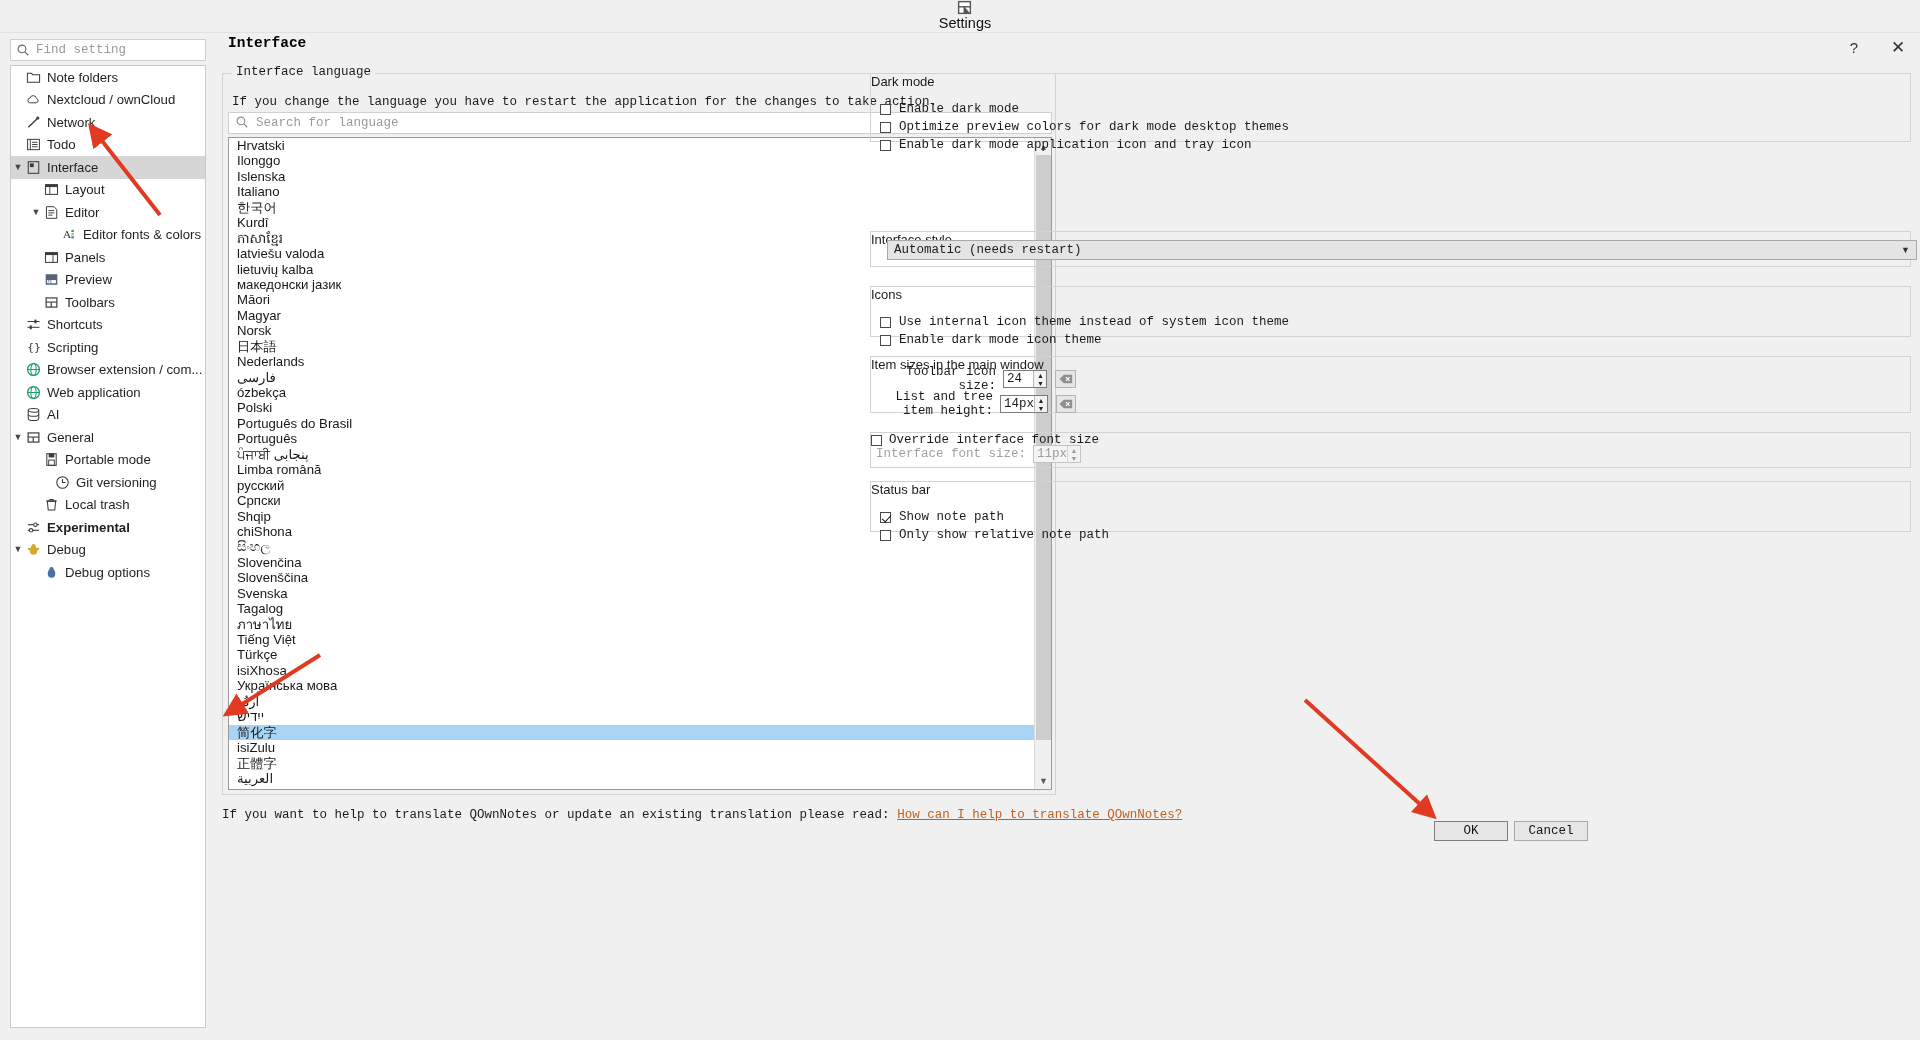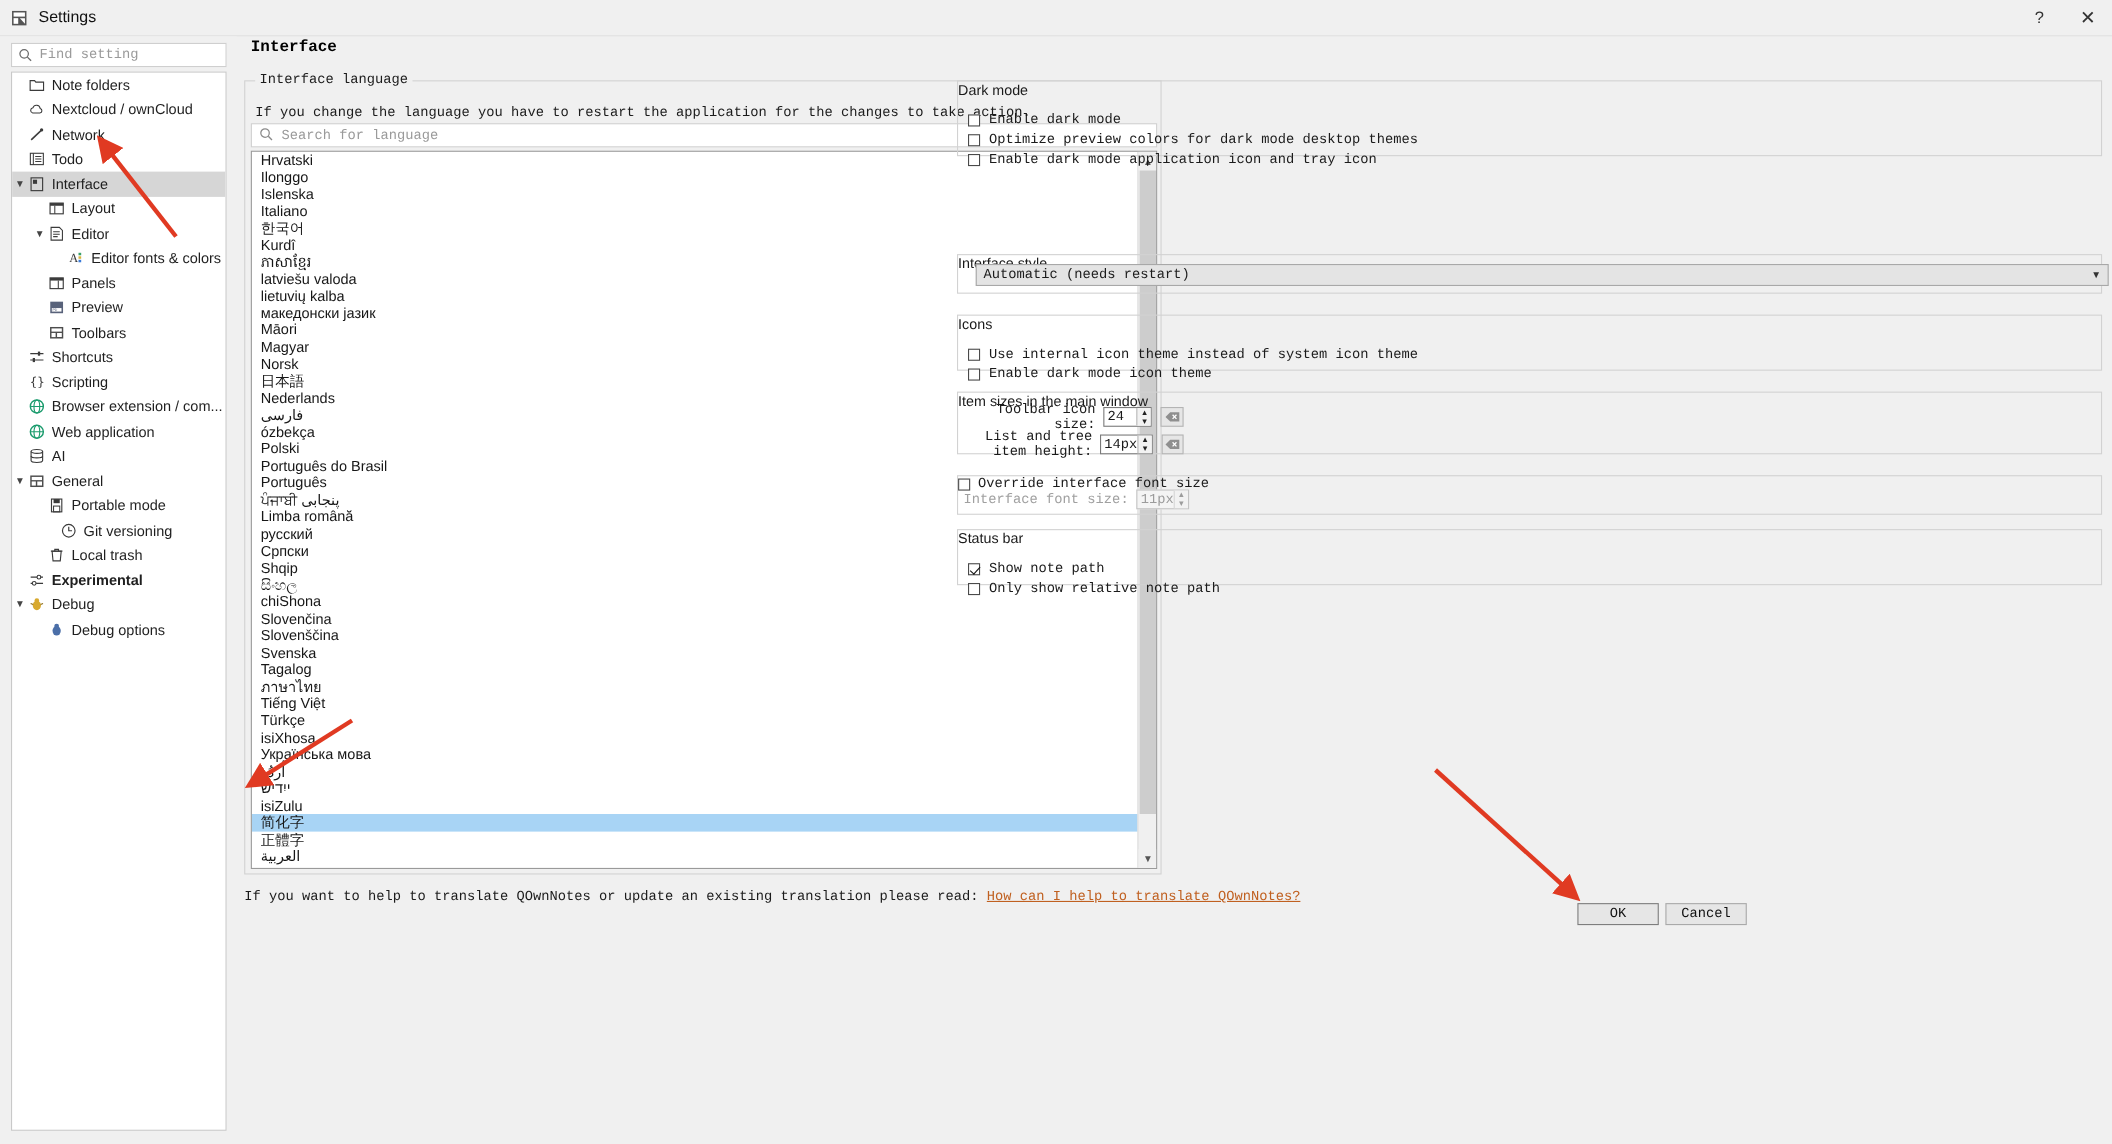--- a/index.html
+++ b/index.html
@@ -13,20 +13,21 @@
     overflow:hidden;
     position:relative;
   }
   
   #titlebar {
     height:33px; width:100%;
     background:#f0f0f0;
     display:flex; align-items:center;
     border-bottom:1px solid #e2e2e2;
     position:relative;
+    flex-direction:column;
   }
   #titlebar .app-icon {
     margin-left:9px; width:16px; height:16px;
     display:flex; align-items:center; justify-content:center;
   }
   #titlebar .title {
     margin-left:10px; font-size:14.5px; color:#111;
   }
   #titlebar .win-btns {
     margin-left:auto; display:flex; align-items:center; height:100%;
@@ -543,35 +544,35 @@
             <div class="litem">فارسی</div>
             <div class="litem">ózbekça</div>
             <div class="litem">Polski</div>
             <div class="litem">Português do Brasil</div>
             <div class="litem">Português</div>
             <div class="litem">ਪੰਜਾਬੀ پنجابی</div>
             <div class="litem">Limba română</div>
             <div class="litem">русский</div>
             <div class="litem">Српски</div>
             <div class="litem">Shqip</div>
+            <div class="litem">chiShona</div>
             <div class="litem">සිංහල</div>
-            <div class="litem">chiShona</div>
             <div class="litem">Slovenčina</div>
             <div class="litem">Slovenščina</div>
             <div class="litem">Svenska</div>
             <div class="litem">Tagalog</div>
             <div class="litem">ภาษาไทย</div>
             <div class="litem">Tiếng Việt</div>
             <div class="litem">Türkçe</div>
             <div class="litem">isiXhosa</div>
             <div class="litem">Українська мова</div>
             <div class="litem">اُردُو</div>
             <div class="litem">ייִדיש</div>
+            <div class="litem sel">简化字</div>
             <div class="litem">isiZulu</div>
-            <div class="litem sel">简化字</div>
             <div class="litem">正體字</div>
             <div class="litem">العربية</div>
           </div>
         <div id="lang-scroll">
           <div class="sb-arrow">▲</div>
           <div id="lang-thumb"></div>
           <div class="sb-arrow" style="position:absolute;bottom:0;left:0;">▼</div>
         </div>
       </div>
     </div>

